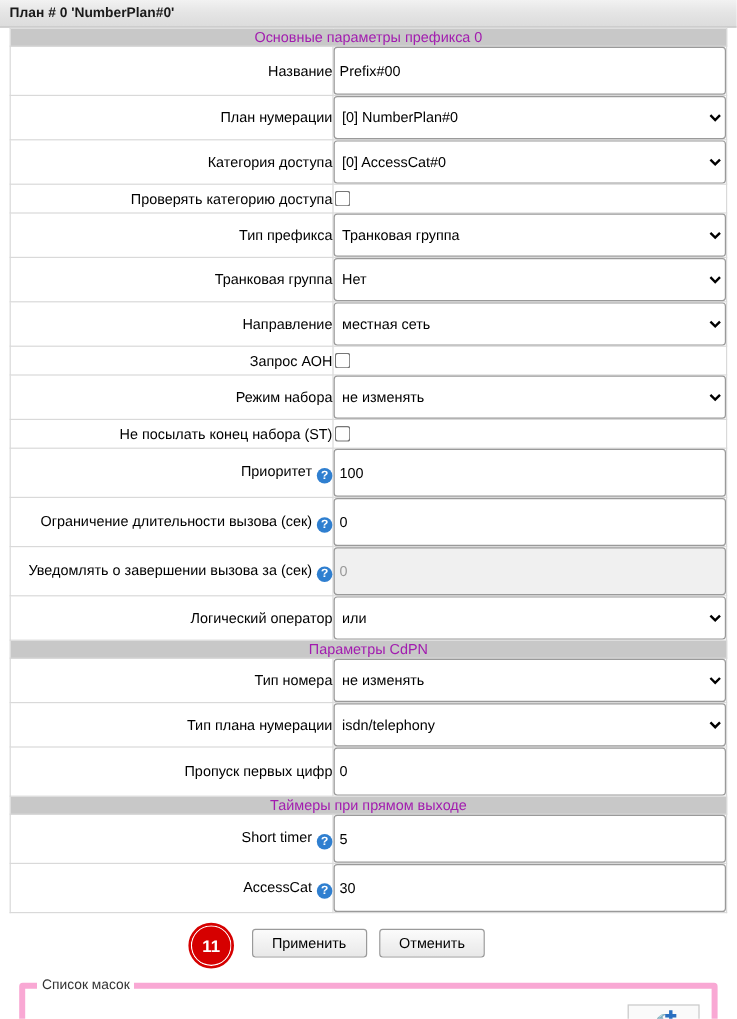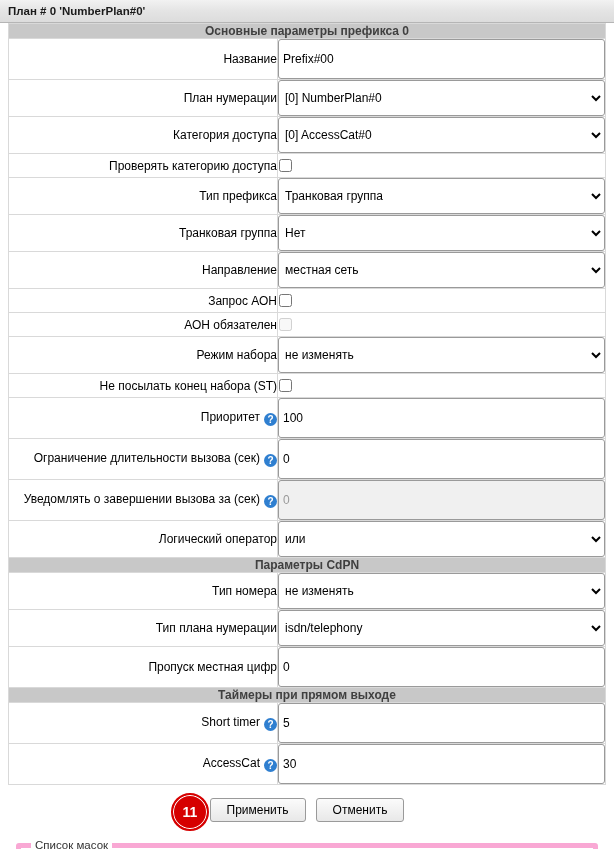--- a/index.html
+++ b/index.html
@@ -50,24 +50,24 @@
     background: #ffffff;
     height: 23px;
   }
   td.field {
     padding: 3px 4px 3px 4px;
     background: #ffffff;
   }
   td.section {
     background: #c8c8c8;
     text-align: center;
-    font-weight: bold;
+    font-weight: normal;
     font-size: 12px;
     padding: 4px 0;
-    color: #404040;
+    color: #a21caf;
     border: 1px solid #bfbfbf;
   }
   input.text {
     width: 100%;
     box-sizing: border-box;
     height: 21px;
     font-family: "Liberation Sans", sans-serif;
     font-size: 12px;
     padding: 19px 4px;
     border: 1px solid #9a9a9a;
@@ -124,21 +124,21 @@
     font-size: 12px;
     padding: 4px 16px;
     border: 1px solid #9a9a9a;
     border-radius: 3px;
     background: linear-gradient(to bottom, #fbfbfb, #e8e8e8);
     color: #000;
     cursor: pointer;
   }
   .marker {
     position: absolute;
-    left: 163px;
+    left: 149px;
     top: -2px;
     width: 34px;
     height: 34px;
     border-radius: 50%;
     border: 2px solid #d60000;
     background: #d60000;
     color: #fff;
     font-size: 14px;
     font-weight: bold;
     display: flex;
@@ -283,26 +283,20 @@
       </td>
     </tr>
 
     <tr>
       <td class="label">Запрос АОН</td>
       <td class="field">
         <input class="chk" type="checkbox" style="">
       </td>
     </tr>
 
-    <tr>
-      <td class="label">АОН обязателен</td>
-      <td class="field">
-        <input class="chk" type="checkbox" disabled="" style="">
-      </td>
-    </tr>
 
     <tr>
       <td class="label">Режим набора</td>
       <td class="field">
         <select class="sel">
           <option>не изменять</option>
         </select>
       </td>
     </tr>
 
@@ -365,21 +359,21 @@
     <tr>
       <td class="label">Тип плана нумерации</td>
       <td class="field">
         <select class="sel">
           <option>isdn/telephony</option>
         </select>
       </td>
     </tr>
 
     <tr>
-      <td class="label">Пропуск местная цифр</td>
+      <td class="label">Пропуск первых цифр</td>
       <td class="field">
         <input class="text" type="text" value="0" style="">
       </td>
     </tr>
 
     <tr>
       <td class="section" colspan="2">Таймеры при прямом выходе</td>
     </tr>
 
     <tr>

